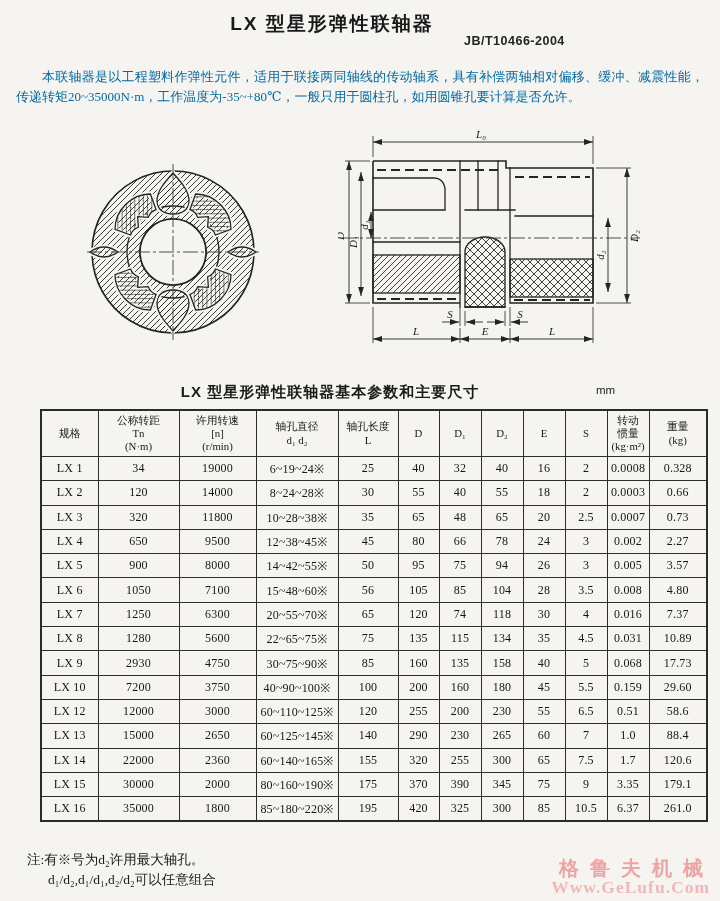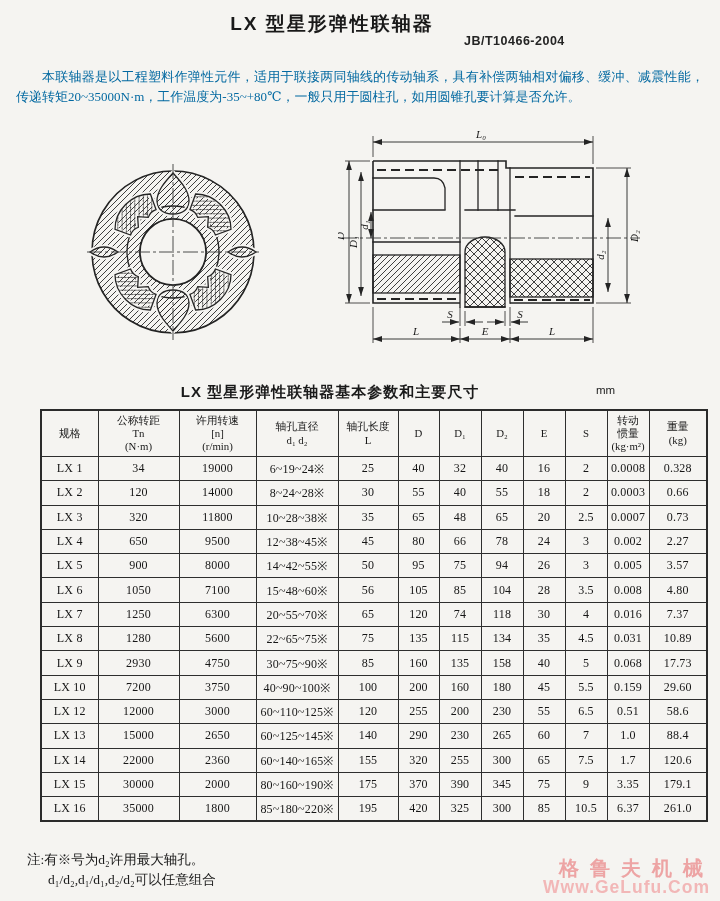--- a/index.html
+++ b/index.html
@@ -56,21 +56,21 @@
   }
   .ptable thead th{
     height:45px;font-weight:normal;font-size:10.8px;line-height:13.2px;
     white-space:pre-line;
   }
   .ptable tbody td{height:23.3px;letter-spacing:.2px;}
   .note{position:absolute;font-size:13.5px;color:#1b1b1b;}
   .note-1{left:27px;top:851px;}
   .note-2{left:48px;top:871px;}
   .wm{position:absolute;text-align:right;font-weight:bold;
-      font-family:Liberation Sans, sans-serif;}
+      font-family:Liberation Serif, serif;}
   .wm-name{right:6px;top:855px;font-size:20px;letter-spacing:11px;color:#eda4a4;}
   .wm-url{right:10px;top:877px;font-size:17.5px;letter-spacing:1px;color:#f2b7b7;}
 </style>
 </head>
 <body>
 
 <svg width="0" height="0" style="position:absolute" aria-hidden="true">
   <defs>
     <pattern id="h1" width="6" height="6" patternUnits="userSpaceOnUse">
       <path d="M-1,7 L7,-1" stroke="#2a2a2a" stroke-width="0.9"></path>

